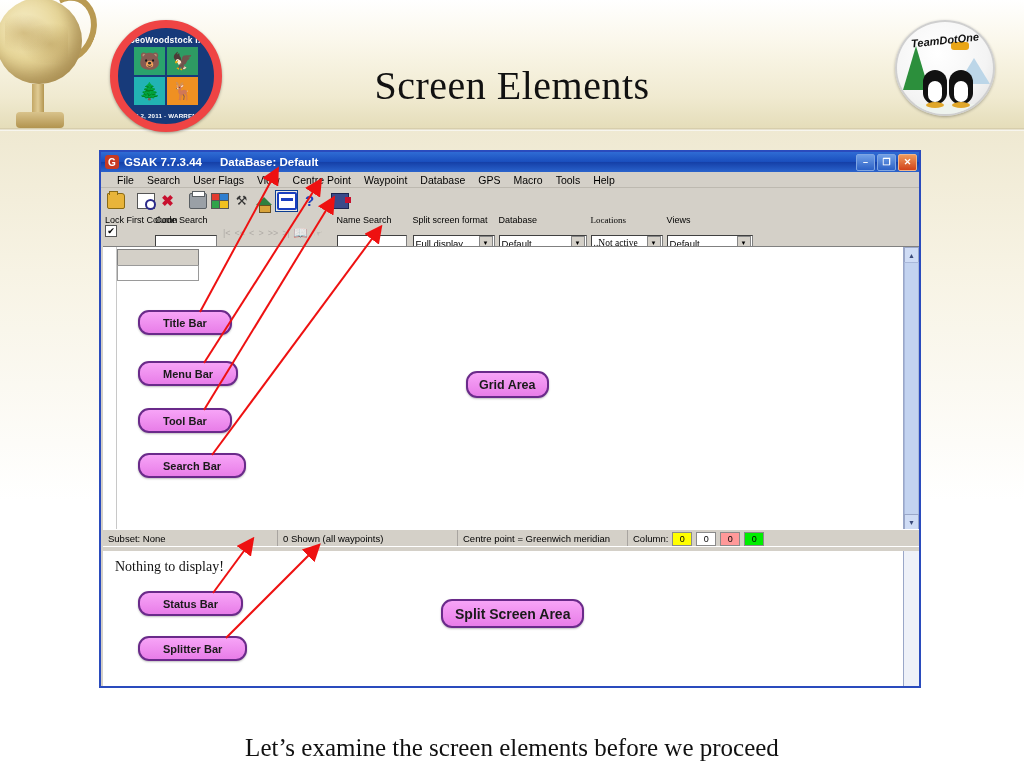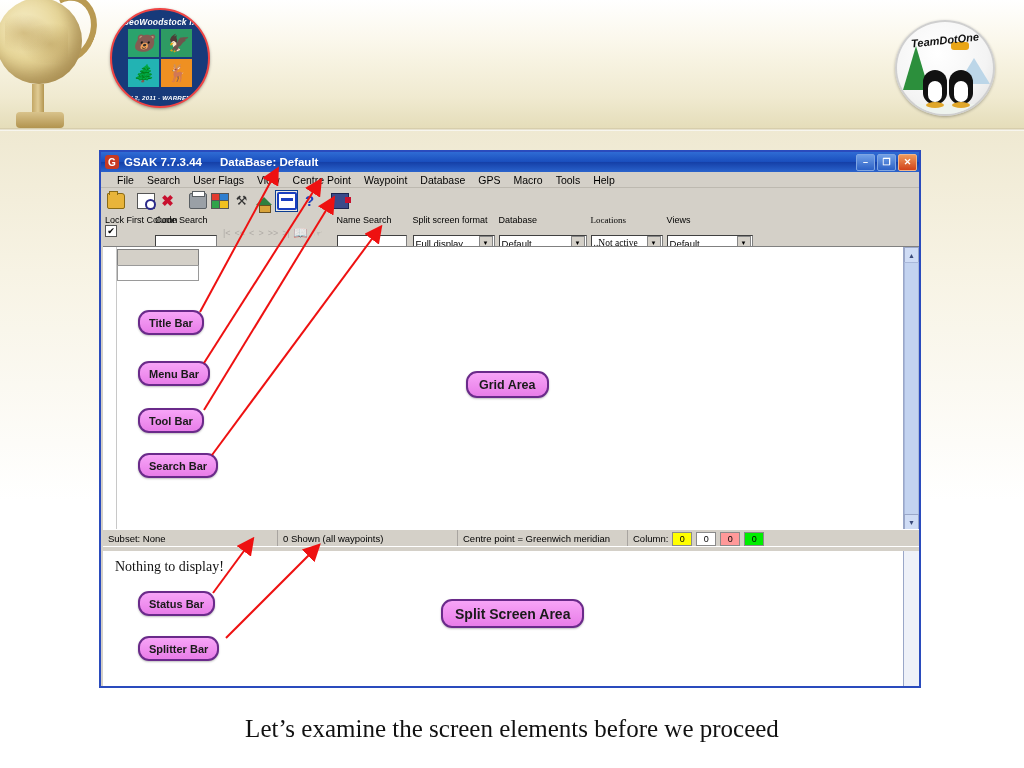--- a/index.html
+++ b/index.html
@@ -43,23 +43,23 @@
     border-left-color:transparent;border-bottom-color:transparent;
     transform:rotate(22deg);
   }
   #globe .stem{position:absolute;left:38px;top:92px;width:12px;height:34px;
     background:linear-gradient(to right,#c3a765,#e0cb94,#b3954f);}
   #globe .base{position:absolute;left:22px;top:120px;width:48px;height:16px;border-radius:4px;
     background:linear-gradient(to bottom,#d9c38c,#b2944f);}
 
   
   .logo{position:absolute;border-radius:50%;}
-  #logo-left{left:110px;top:8px;width:96px;height:96px;
-    background:#173a7a;border:2px solid #ef4444;overflow:hidden;
-    box-shadow:0 1px 3px rgba(0,0,0,.35);font-style:italic;}
+  #logo-left{left:110px;top:20px;width:96px;height:96px;
+    background:#173a7a;border:8px solid #ef4444;overflow:hidden;
+    box-shadow:0 1px 3px rgba(0,0,0,.35);}
   #logo-left .quads{position:absolute;left:16px;top:19px;width:64px;height:58px;
     display:grid;grid-template-columns:1fr 1fr;grid-template-rows:1fr 1fr;gap:2px;}
   #logo-left .q1{background:#2aa36c;}
   #logo-left .q2{background:#2e9b63;}
   #logo-left .q3{background:#22b3b3;}
   #logo-left .q4{background:#ef9022;}
   #logo-left .qi{position:relative;overflow:hidden;}
   #logo-left .qi span{position:absolute;left:50%;top:50%;transform:translate(-50%,-50%);
     font-size:17px;line-height:1;color:#15251a;}
   #logo-left .toptext{
@@ -89,21 +89,21 @@
   #logo-right .bow{position:absolute;left:54px;top:20px;width:18px;height:8px;background:#e9a517;
     border-radius:3px;}
   #logo-right .ground{position:absolute;left:0;bottom:0;width:100%;height:10px;background:#eef3ee;}
 
   
   #page-title{
     position:absolute;left:0;top:62px;width:1024px;text-align:center;
     font-family:"Liberation Serif",serif;font-size:40px;color:#111;letter-spacing:.5px;
   }
   #caption{
-    position:absolute;left:0;top:715px;width:1024px;text-align:center;
+    position:absolute;left:0;top:734px;width:1024px;text-align:center;
     font-family:"Liberation Serif",serif;font-size:25px;color:#111;
   }
 
   
   #app{
     position:absolute;left:99px;top:150px;width:822px;height:538px;
     border:2px solid #2a4bbd;background:#d4d0c8;box-sizing:border-box;
   }
   #titlebar{
     height:20px;display:flex;align-items:center;
@@ -194,21 +194,21 @@
     font-size:14px;color:#111;}
   #hscroll{position:absolute;right:0;top:0;width:15px;height:100%;background:#eef1f8;border-left:1px solid #9aa7c8;}
 
   
   .callout{
     position:absolute;background:#f08bf0;border:2px solid #6a2a8a;border-radius:11px;
     color:#1a1a1a;font-weight:bold;display:flex;align-items:center;justify-content:center;
     white-space:nowrap;box-shadow:0 1px 2px rgba(0,0,0,.25);
     background-image:linear-gradient(to bottom,#f7a4f7,#e87de8);
   }
-  .c-sm{font-size:11px;padding:0 9px;height:21px;}
+  .c-sm{font-size:11px;padding:0 23px;height:21px;}
   .c-md{font-size:12.5px;padding:0 11px;height:23px;}
   .c-lg{font-size:14px;padding:0 12px;height:25px;}
 
   
   #arrows{position:absolute;left:0;top:0;width:1024px;height:768px;pointer-events:none;}
 </style>
 </head>
 <body>
 
 <div id="slide">
@@ -246,20 +246,21 @@
   <div class="logo" id="logo-right">
     <div class="tree"></div>
     <div class="mtn"></div>
     <div class="ground"></div>
     <div class="pen p1"></div>
     <div class="pen p2"></div>
     <div class="bow"></div>
     <div class="tdo">TeamDotOne</div>
   </div>
 
+  <div id="page-title">Screen Elements</div>
 
   <div id="app">
 
     <div id="titlebar">
       <div class="ico">G</div>
       <span class="tl-app">GSAK 7.7.3.44</span>
       <span>DataBase: Default</span>
       <div class="winbtns">
         <div class="winbtn">–</div>
         <div class="winbtn">❐</div>

